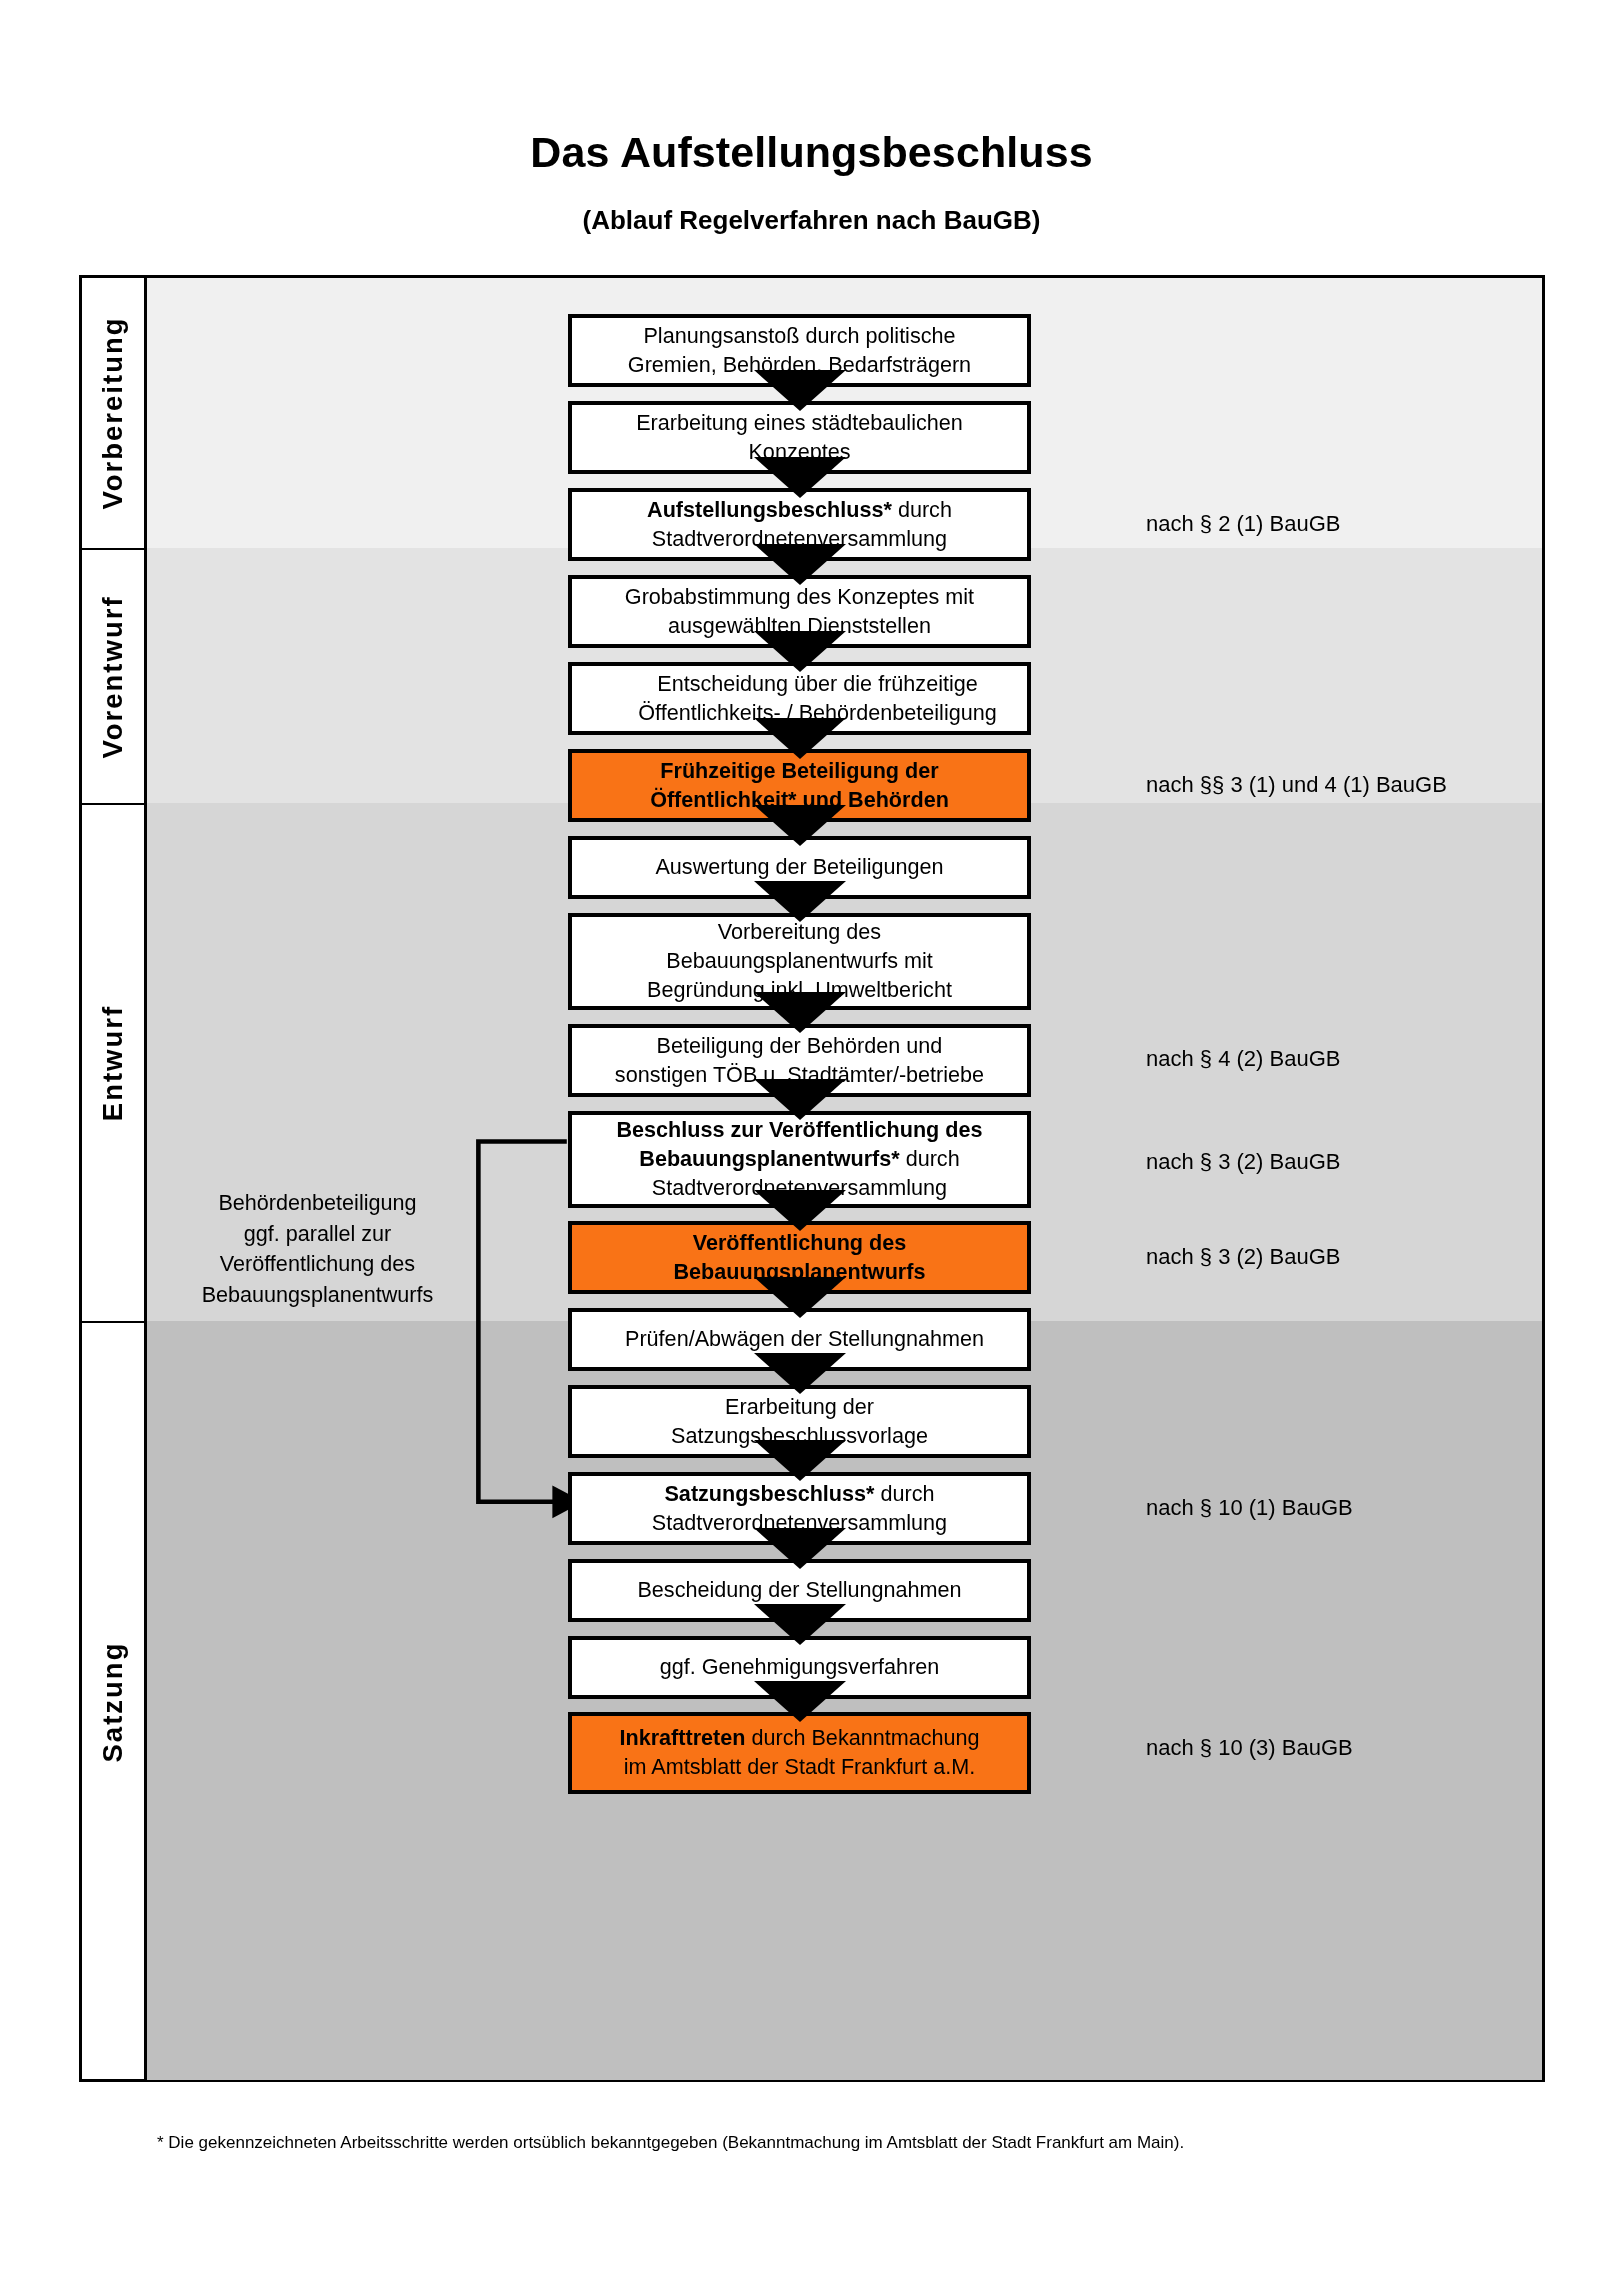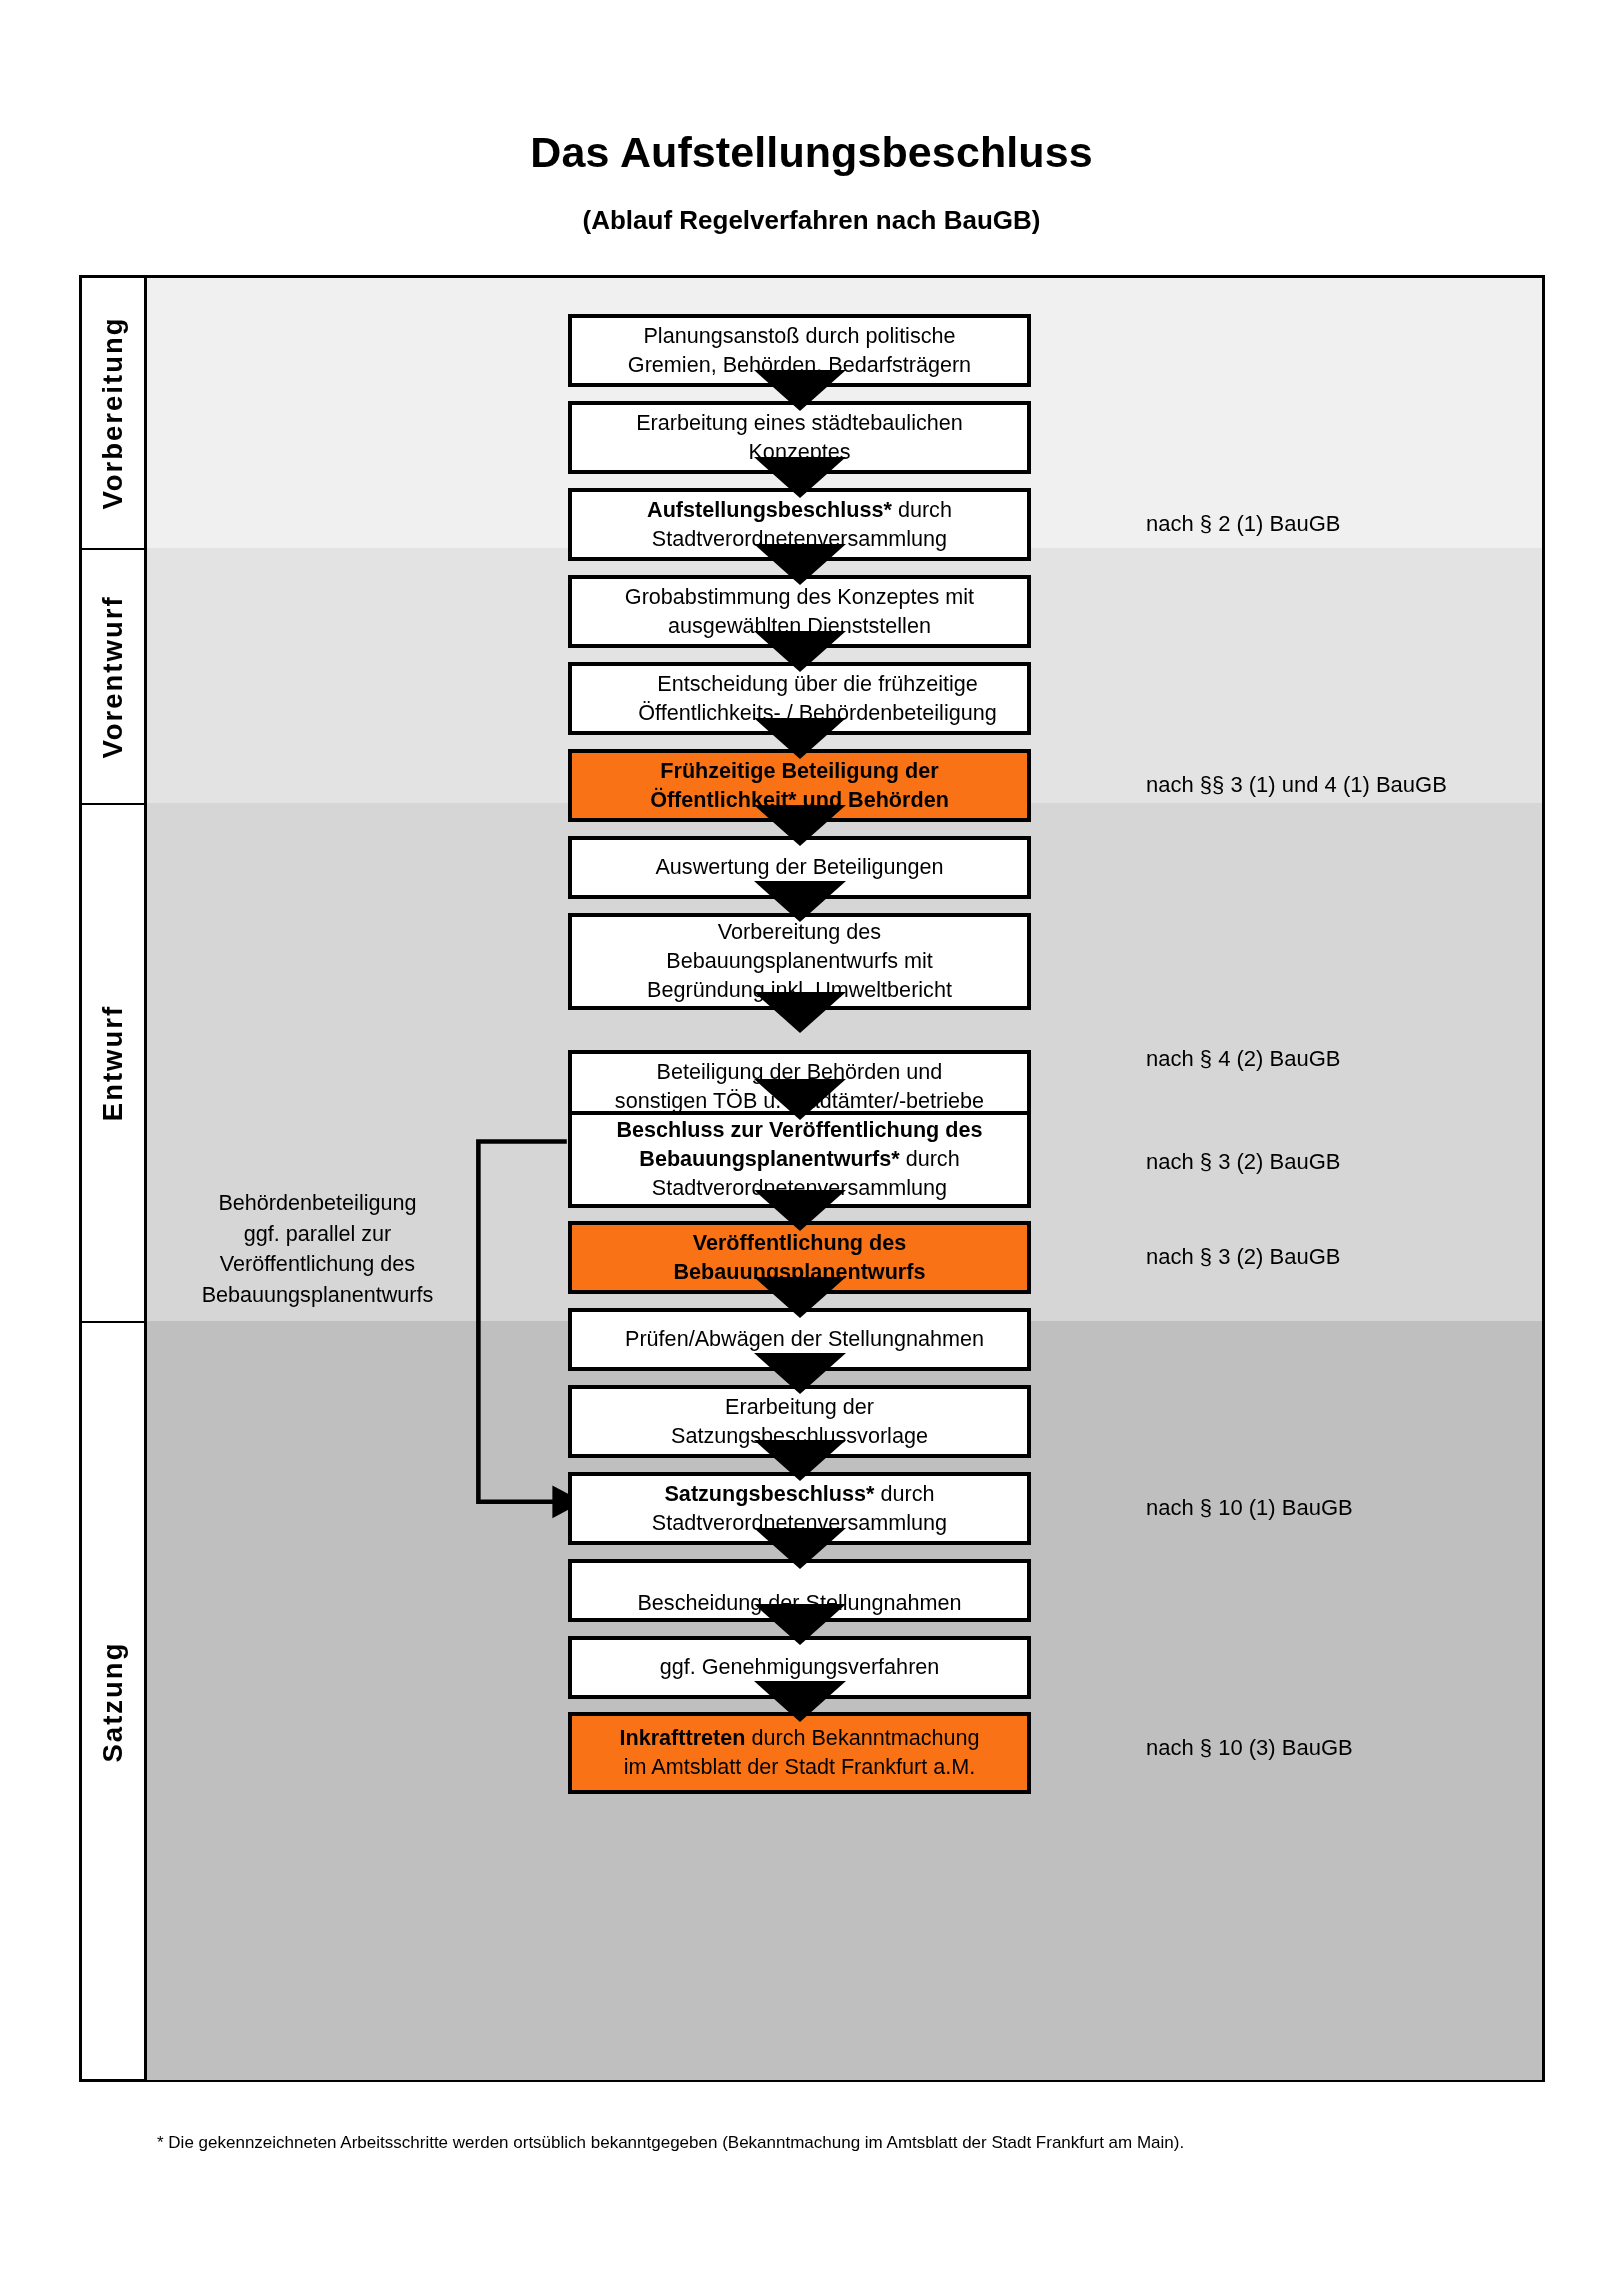--- a/index.html
+++ b/index.html
@@ -285,21 +285,21 @@
 
     <div class="proc-box" style="top:635px;height:97px;">
       <div class="proc-text">
         <div>Vorbereitung des</div>
         <div>Bebauungsplanentwurfs mit</div>
         <div>Begründung inkl. Umweltbericht</div>
       </div>
     </div>
     <div class="flow-arrow" style="top:714px;"></div>
 
-    <div class="proc-box" style="top:746px;height:73px;margin-top:26px;">
+    <div class="proc-box" style="top:746px;height:73px;">
       <div class="proc-text">
         <div>Beteiligung der Behörden und</div>
         <div>sonstigen TÖB u. Stadtämter/-betriebe</div>
       </div>
     </div>
     <div class="flow-arrow" style="top:801px;"></div>
 
     <div class="proc-box" style="top:833px;height:97px;">
       <div class="proc-text">
         <div><b>Beschluss zur Veröffentlichung des</b></div>
@@ -333,21 +333,21 @@
     <div class="flow-arrow" style="top:1162px;"></div>
 
     <div class="proc-box" style="top:1194px;height:73px;">
       <div class="proc-text">
         <div><b>Satzungsbeschluss*</b> <span>durch</span></div>
         <div>Stadtverordnetenversammlung</div>
       </div>
     </div>
     <div class="flow-arrow" style="top:1250px;"></div>
 
-    <div class="proc-box" style="top:1281px;height:63px;align-items:flex-end;">
+    <div class="proc-box" style="top:1281px;height:63px;">
       <div class="proc-text">
         <div>Bescheidung der Stellungnahmen</div>
       </div>
     </div>
     <div class="flow-arrow" style="top:1326px;"></div>
 
     <div class="proc-box" style="top:1358px;height:63px;">
       <div class="proc-text">
         <div>ggf. Genehmigungsverfahren</div>
       </div>

